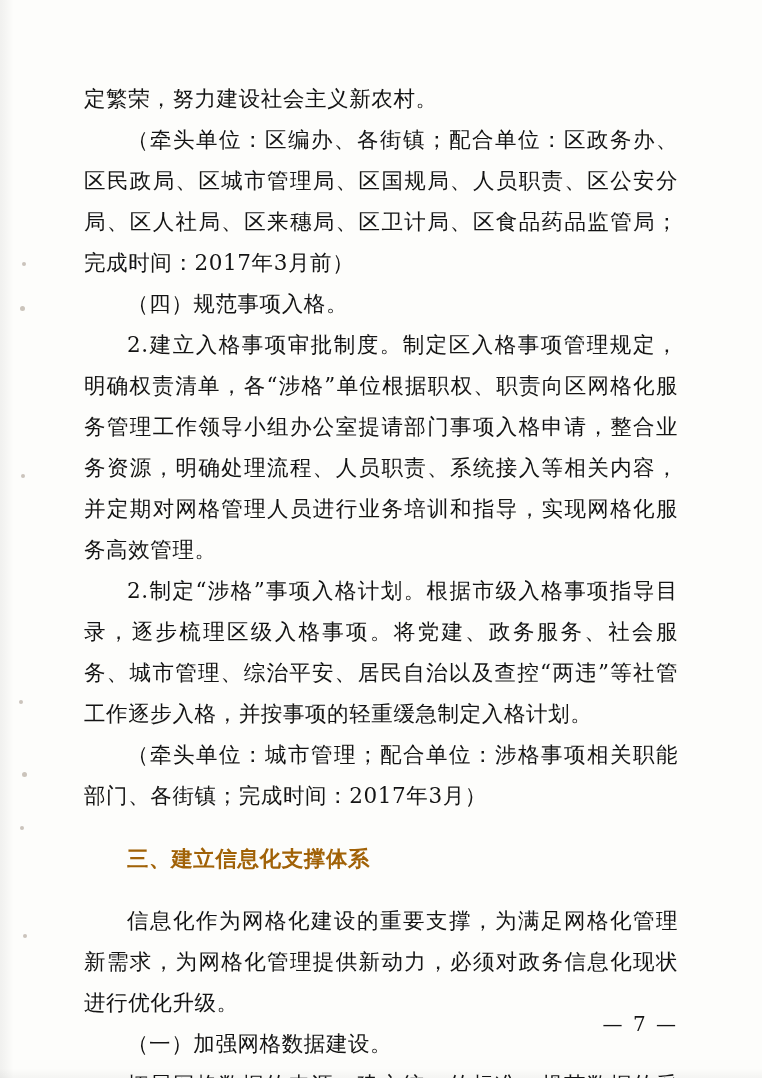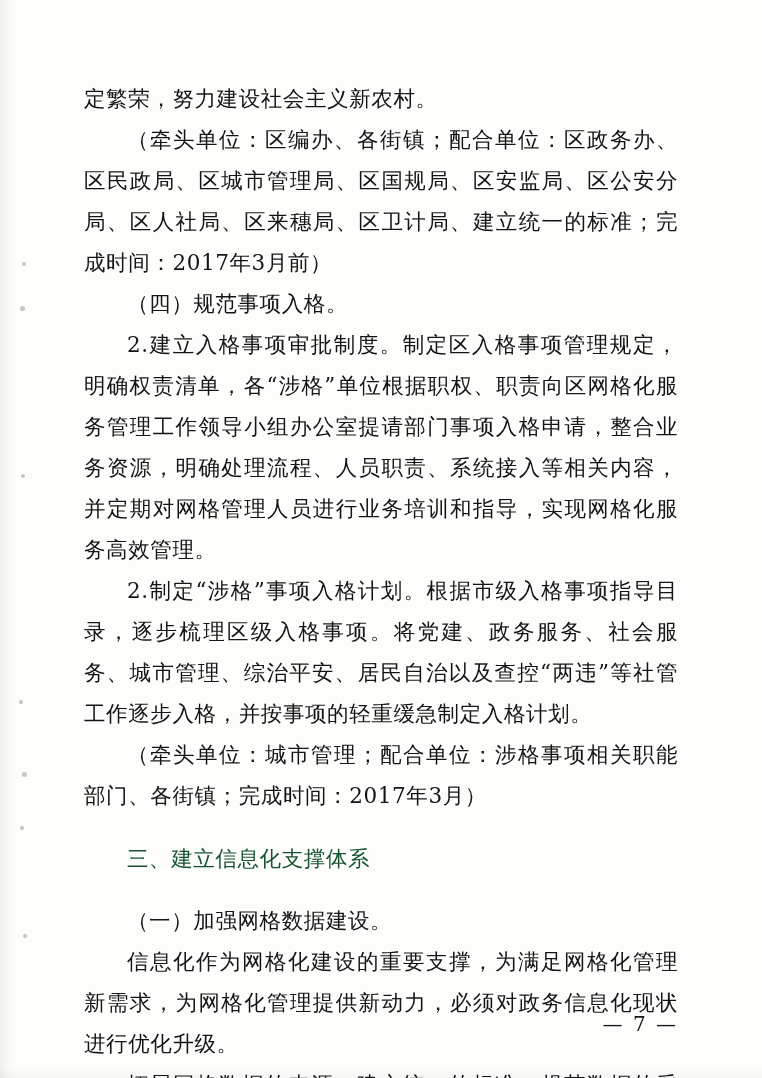--- a/index.html
+++ b/index.html
@@ -38,24 +38,24 @@
     margin: 0 0 0 0;
     color: #141414;
   }
   .indent {
     text-indent: 43px;
   }
   .heading {
     font-size: 21.5px;
     line-height: 41px;
     font-family: "DejaVu Sans", "Liberation Sans", sans-serif;
-    font-weight: normal;
+    font-weight: bold;
     text-indent: 43px;
     letter-spacing: 0.6px;
-    color: #14532d;
+    color: #a16207;
   }
   .pagenum {
     position: absolute;
     right: 84px;
     bottom: 42px;
     font-size: 20px;
     letter-spacing: 2px;
     color: #151515;
     font-family: "DejaVu Serif", "Liberation Serif", serif;
   }
@@ -92,25 +92,25 @@
   <div class="speck" style="left:22px; top:262px; width:4px; height:4px;"></div>
   <div class="speck" style="left:20px; top:306px; width:5px; height:5px;"></div>
   <div class="speck" style="left:21px; top:474px; width:4px; height:4px;"></div>
   <div class="speck" style="left:19px; top:700px; width:4px; height:4px;"></div>
   <div class="speck" style="left:22px; top:772px; width:5px; height:5px;"></div>
   <div class="speck" style="left:20px; top:826px; width:4px; height:4px;"></div>
   <div class="speck" style="left:23px; top:934px; width:4px; height:4px;"></div>
 
   <div class="content">
     <p class="para">定繁荣，努力建设社会主义新农村。</p>
-    <p class="para indent">（牵头单位：区编办、各街镇；配合单位：区政务办、区民政局、区城市管理局、区国规局、区安监局、区公安分局、区人社局、区来穗局、区卫计局、建立统一的标准；完成时间：2017年3月前）</p>
+    <p class="para indent">（牵头单位：区编办、各街镇；配合单位：区政务办、区民政局、区城市管理局、区国规局、人员职责、区公安分局、区人社局、区来穗局、区卫计局、区食品药品监管局；完成时间：2017年3月前）</p>
     <p class="para indent">（四）规范事项入格。</p>
     <p class="para indent">2.建立入格事项审批制度。制定区入格事项管理规定，明确权责清单，各“涉格”单位根据职权、职责向区网格化服务管理工作领导小组办公室提请部门事项入格申请，整合业务资源，明确处理流程、人员职责、系统接入等相关内容，并定期对网格管理人员进行业务培训和指导，实现网格化服务高效管理。</p>
     <p class="para indent">2.制定“涉格”事项入格计划。根据市级入格事项指导目录，逐步梳理区级入格事项。将党建、政务服务、社会服务、城市管理、综治平安、居民自治以及查控“两违”等社管工作逐步入格，并按事项的轻重缓急制定入格计划。</p>
     <p class="para indent">（牵头单位：城市管理；配合单位：涉格事项相关职能部门、各街镇；完成时间：2017年3月）</p>
     <p class="heading">三、建立信息化支撑体系</p>
+    <p class="para indent">信息化作为网格化建设的重要支撑，为满足网格化管理新需求，为网格化管理提供新动力，必须对政务信息化现状进行优化升级。</p>
     <p class="para indent">（一）加强网格数据建设。</p>
-    <p class="para indent">信息化作为网格化建设的重要支撑，为满足网格化管理新需求，为网格化管理提供新动力，必须对政务信息化现状进行优化升级。</p>
     <p class="para indent">拓展网格数据的来源，建立统一的标准，规范数据的采集、</p>
   </div>
 
   <div class="pagenum">— 7 —</div>
 </div>
 
 </body></html>

